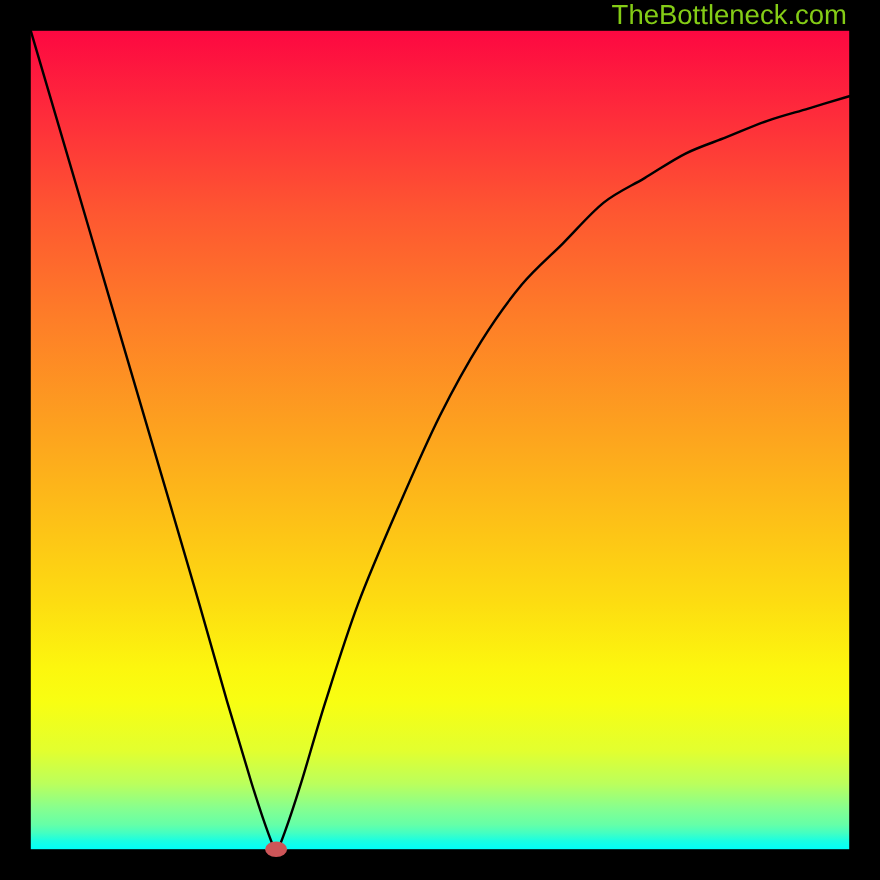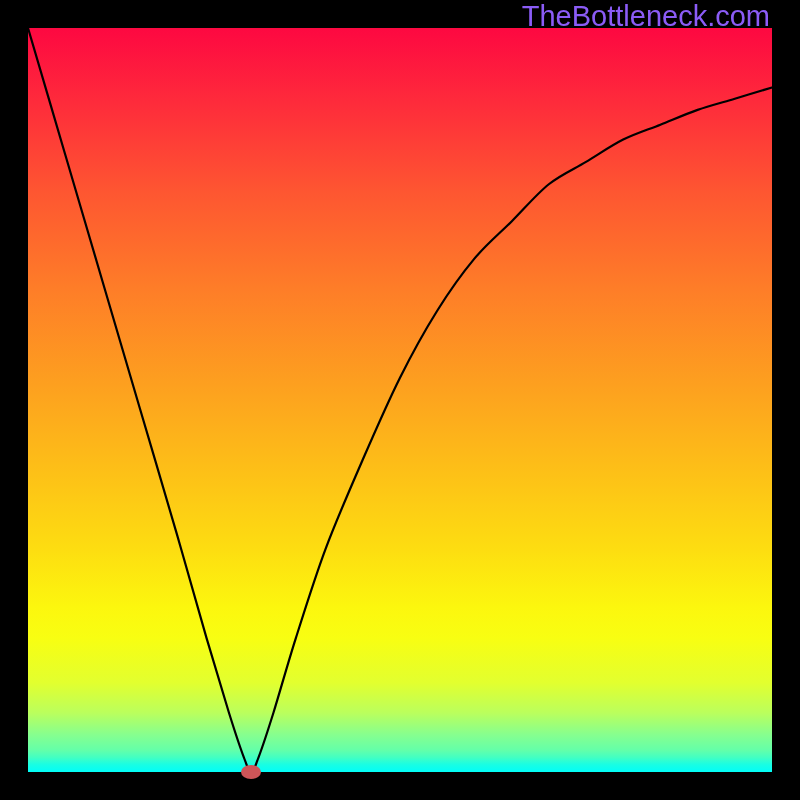--- a/index.html
+++ b/index.html
@@ -33,22 +33,22 @@
       #44ffc1 98%,
       #19fee3 99%,
       #01fef8 100%
     );
   }
   .watermark {
     position: absolute;
     top: 0px;
     right: 30px;
     font-family: Arial, Helvetica, sans-serif;
-    font-size: 29px;
-    color: #8b5cf6;
+    font-size: 25px;
+    color: #84cc16;
     font-weight: 500;
     letter-spacing: 0px;
   }
   svg.curve {
     position: absolute;
     left: 0;
     top: 0;
   }
   .marker {
     position: absolute;

